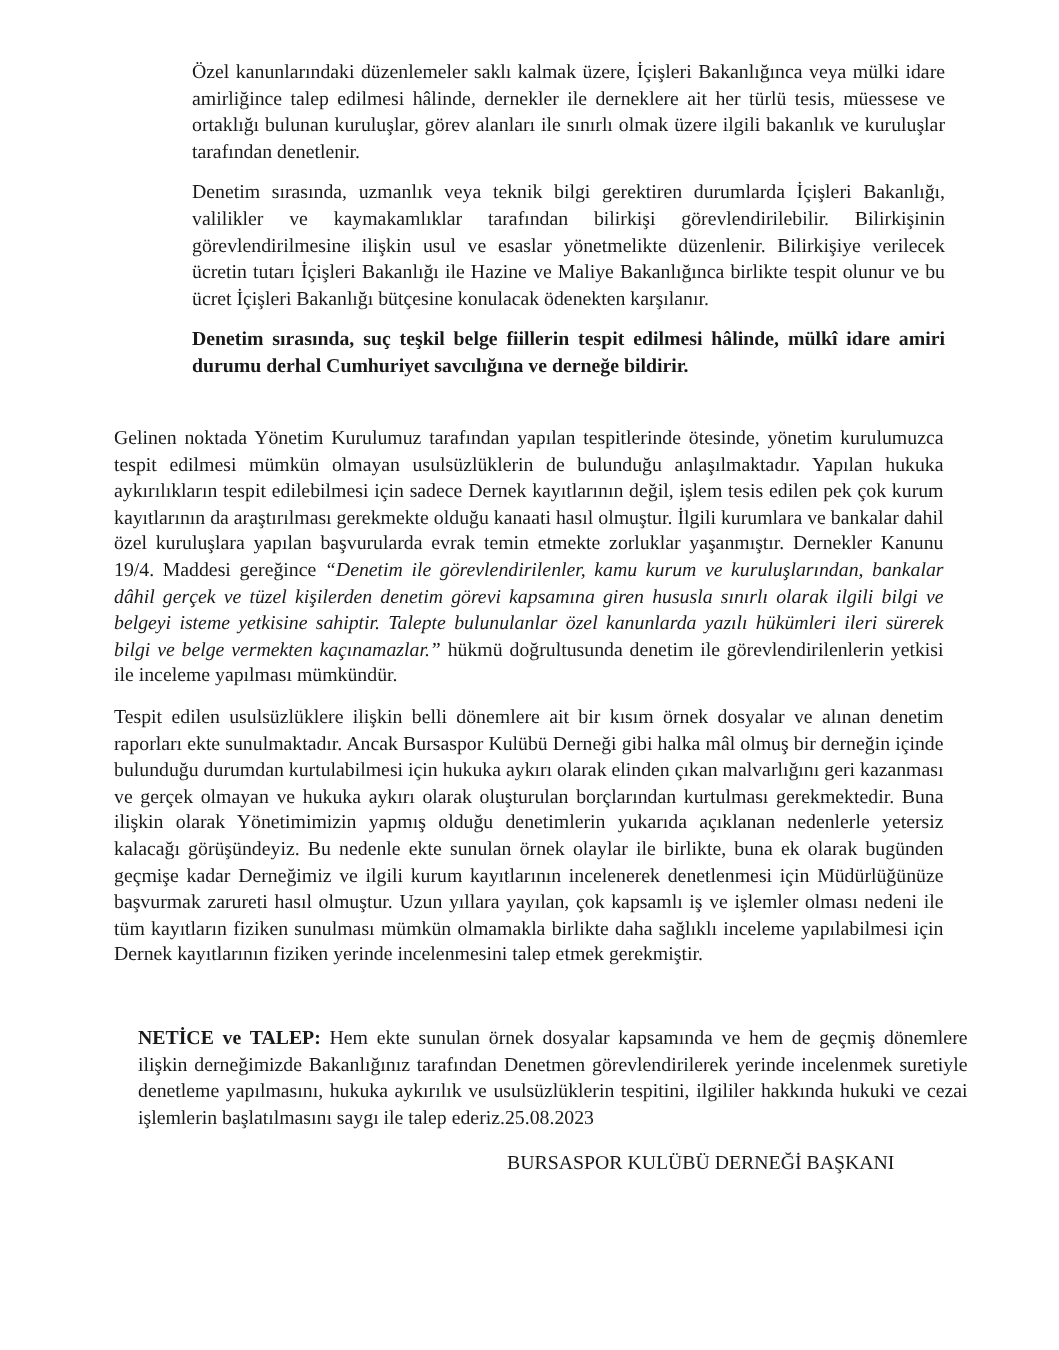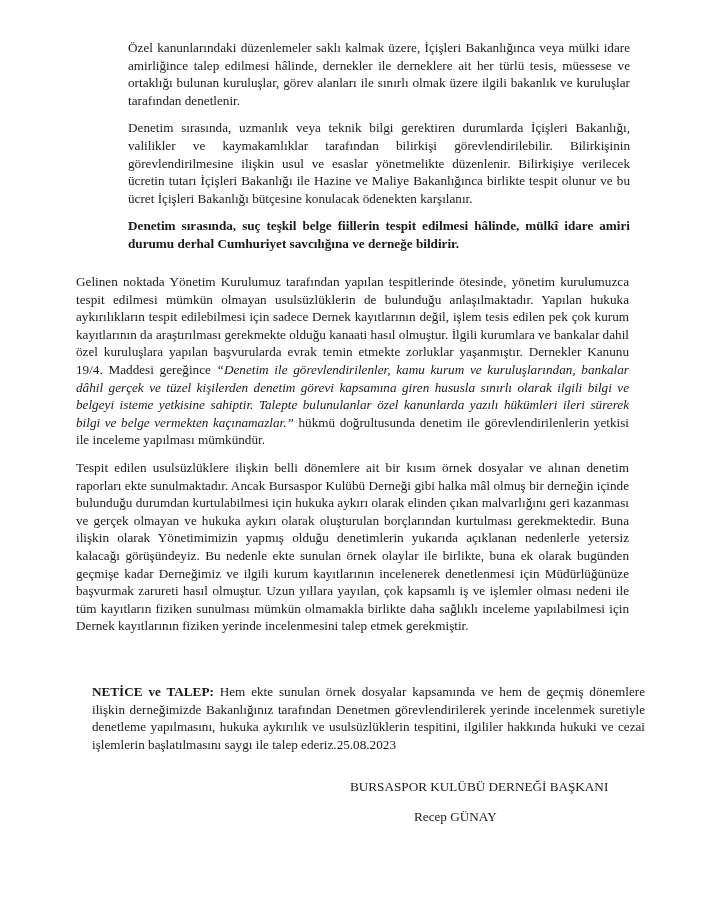--- a/index.html
+++ b/index.html
@@ -3,27 +3,27 @@
 <meta charset="utf-8">
 <style>
   html, body { margin: 0; padding: 0; background: #ffffff; }
   body { width: 706px; height: 900px; position: relative; overflow: hidden;
          font-family: "Liberation Serif", "DejaVu Serif", serif; color: #1a1a1a;
          font-size: 13.2px; line-height: 17.6px; }
   .page { position: absolute; left: 0; top: 0; width: 706px; height: 900px; padding-left: 20px; }
   .quote-block { position: absolute; left: 128px; top: 39px; width: 502px; }
   .quote-block p { margin: 0 0 10px 0; text-align: justify; }
   .quote-block p.bold { font-weight: bold; }
-  .body-block { position: absolute; left: 76px; top: 273px; width: 553px; }
+  .body-block { position: absolute; left: 76px; top: 283px; width: 553px; }
   .body-block p { margin: 0 0 10px 0; text-align: justify; }
   .body-block em { font-style: italic; }
   .conclusion { position: absolute; left: 76px; top: 667px; width: 553px; text-align: justify; margin: 16px; }
   .conclusion strong { font-weight: bold; }
   .signature { position: absolute; left: 338px; top: 766px; width: 300px; }
-  .sig-title { margin: 12px; }
+  .sig-title { margin: 0; }
   .sig-name { margin: 6px 0 0 76px; }
 </style>
 </head>
 <body>
 
 <div class="page">
 
   <div class="quote-block">
     <p>Özel kanunlarındaki düzenlemeler saklı kalmak üzere, İçişleri Bakanlığınca veya mülki idare amirliğince talep edilmesi hâlinde, dernekler ile derneklere ait her türlü tesis, müessese ve ortaklığı bulunan kuruluşlar, görev alanları ile sınırlı olmak üzere ilgili bakanlık ve kuruluşlar tarafından denetlenir.</p>
     <p>Denetim sırasında, uzmanlık veya teknik bilgi gerektiren durumlarda İçişleri Bakanlığı, valilikler ve kaymakamlıklar tarafından bilirkişi görevlendirilebilir. Bilirkişinin görevlendirilmesine ilişkin usul ve esaslar yönetmelikte düzenlenir. Bilirkişiye verilecek ücretin tutarı İçişleri Bakanlığı ile Hazine ve Maliye Bakanlığınca birlikte tespit olunur ve bu ücret İçişleri Bakanlığı bütçesine konulacak ödenekten karşılanır.</p>
@@ -32,16 +32,15 @@
 
   <div class="body-block">
     <p><span>Gelinen noktada Yönetim Kurulumuz tarafından yapılan tespitlerinde ötesinde, yönetim kurulumuzca tespit edilmesi mümkün olmayan usulsüzlüklerin de bulunduğu anlaşılmaktadır. Yapılan hukuka aykırılıkların tespit edilebilmesi için sadece Dernek kayıtlarının değil, işlem tesis edilen pek çok kurum kayıtlarının da araştırılması gerekmekte olduğu kanaati hasıl olmuştur. İlgili kurumlara ve bankalar dahil özel kuruluşlara yapılan başvurularda evrak temin etmekte zorluklar yaşanmıştır.  Dernekler Kanunu 19/4. Maddesi gereğince </span><em>“Denetim ile görevlendirilenler, kamu kurum ve kuruluşlarından, bankalar dâhil gerçek ve tüzel kişilerden denetim görevi kapsamına giren hususla sınırlı olarak ilgili bilgi ve belgeyi isteme yetkisine sahiptir. Talepte bulunulanlar özel kanunlarda yazılı hükümleri ileri sürerek bilgi ve belge vermekten kaçınamazlar.”</em><span> hükmü doğrultusunda denetim ile görevlendirilenlerin yetkisi ile inceleme yapılması mümkündür.</span></p>
     <p>Tespit edilen usulsüzlüklere ilişkin belli dönemlere ait bir kısım örnek dosyalar ve alınan denetim raporları ekte sunulmaktadır. Ancak Bursaspor Kulübü Derneği gibi halka mâl olmuş bir derneğin içinde bulunduğu durumdan kurtulabilmesi için hukuka aykırı olarak elinden çıkan malvarlığını geri kazanması ve gerçek olmayan ve hukuka aykırı olarak oluşturulan borçlarından kurtulması gerekmektedir. Buna ilişkin olarak Yönetimimizin yapmış olduğu denetimlerin yukarıda açıklanan nedenlerle yetersiz kalacağı görüşündeyiz. Bu nedenle ekte sunulan örnek olaylar ile birlikte, buna ek olarak bugünden geçmişe kadar Derneğimiz ve ilgili kurum kayıtlarının incelenerek denetlenmesi için Müdürlüğünüze başvurmak zarureti hasıl olmuştur. Uzun yıllara yayılan, çok kapsamlı iş ve işlemler olması nedeni ile tüm kayıtların fiziken sunulması mümkün olmamakla birlikte daha sağlıklı inceleme yapılabilmesi için Dernek kayıtlarının fiziken yerinde incelenmesini talep etmek gerekmiştir.</p>
   </div>
 
   <p class="conclusion"><strong>NETİCE ve TALEP:</strong><span> Hem ekte sunulan örnek dosyalar kapsamında ve hem de geçmiş dönemlere ilişkin derneğimizde Bakanlığınız tarafından Denetmen görevlendirilerek yerinde incelenmek suretiyle denetleme yapılmasını, hukuka aykırılık ve usulsüzlüklerin tespitini, ilgililer hakkında hukuki ve cezai işlemlerin başlatılmasını saygı ile talep ederiz.25.08.2023</span></p>
 
   <div class="signature">
     <p class="sig-title">BURSASPOR KULÜBÜ DERNEĞİ BAŞKANI</p>
-    <p class="sig-name">Recep GÜNAY</p>
   </div>
 
 </div>
 
 </body></html>

